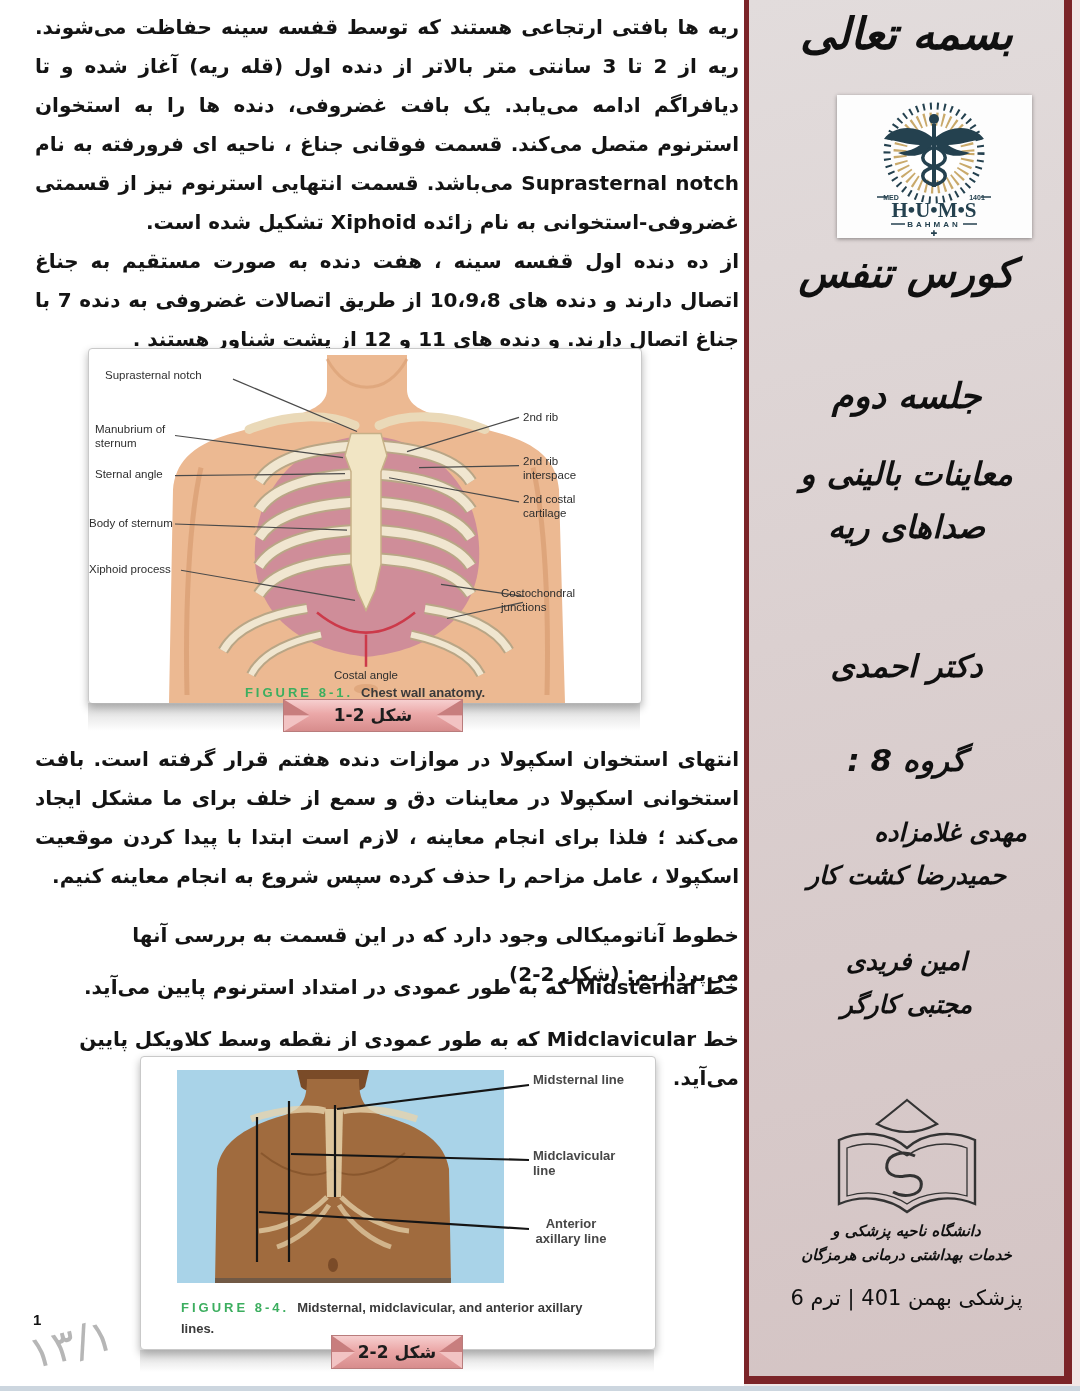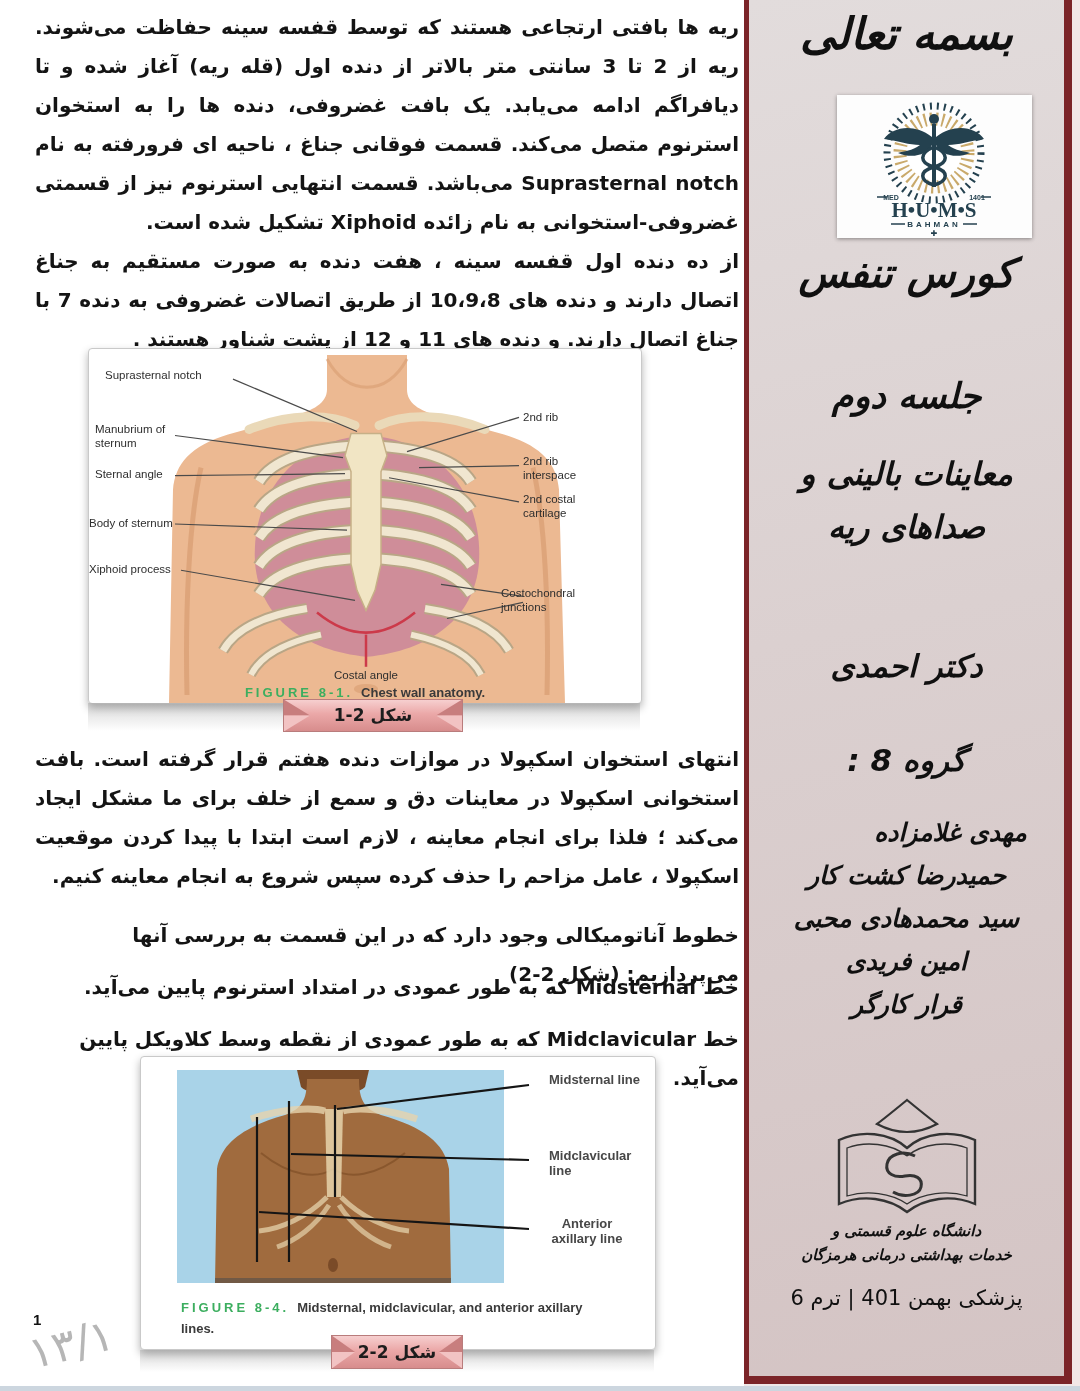--- a/index.html
+++ b/index.html
@@ -15,21 +15,21 @@
   .figframe{position:absolute;background:#fff;border:1px solid #c9c9c9;border-radius:4px;
             box-shadow:0 4px 9px rgba(0,0,0,.30);}
   .art{position:absolute;left:0;top:0;width:100%;height:100%;}
   .flabel{position:absolute;font-family:"Liberation Sans",sans-serif;font-size:11.5px;
           line-height:1.18;color:#2e2e2e;}
   .flabel.r{text-align:left;}
   .figcap{position:absolute;font-family:"Liberation Sans",sans-serif;font-size:13px;
           font-weight:bold;color:#3a3a3a;}
   .figgreen{color:#3cae5f;letter-spacing:3px;margin-right:8px;}
   .f2label{position:absolute;font-family:"Liberation Sans",sans-serif;font-size:13px;
-           font-weight:bold;color:#474747;line-height:1.15;margin-left:16px;}
+           font-weight:bold;color:#474747;line-height:1.15;}
   .reflect{position:absolute;background:linear-gradient(180deg,rgba(150,150,150,.38),rgba(255,255,255,0));}
 
   
   .banner{position:absolute;}
   .banner svg{position:absolute;left:0;top:0;width:100%;height:100%;}
   .banner-text{position:relative;display:block;width:100%;text-align:center;direction:rtl;
                font-size:17px;font-weight:bold;color:#1c1c1c;}
 
   
   .sidebar{position:absolute;left:744px;top:0;width:328px;height:1384px;box-sizing:border-box;
@@ -239,33 +239,32 @@
 
     <div class="sb-item callig" style="top:250px;font-size:40px;">کورس تنفس</div>
     <div class="sb-item callig" style="top:376px;font-size:35px;">جلسه دوم</div>
     <div class="sb-item callig" style="top:455px;font-size:32px;">معاینات بالینی و</div>
     <div class="sb-item callig" style="top:508px;font-size:32px;">صداهای ریه</div>
     <div class="sb-item callig" style="top:648px;font-size:31px;">دکتر احمدی</div>
     <div class="sb-item callig" style="top:742px;font-size:31px;">گروه 8 :</div>
 
     <div class="sb-item callig" style="top:818px;font-size:25px;padding-left:44px;">مهدی غلامزاده</div>
     <div class="sb-item callig" style="top:861px;font-size:25px;">حمیدرضا کشت کار</div>
-    <div class="sb-item callig" style="top:904px;font-size:25px;">سید محمدهادی محبی</div>
     <div class="sb-item callig" style="top:947px;font-size:25px;">امین فریدی</div>
-    <div class="sb-item callig" style="top:990px;font-size:25px;">قرار کارگر</div>
+    <div class="sb-item callig" style="top:990px;font-size:25px;">مجتبی کارگر</div>
 
     <div style="position:absolute;left:68px;top:1096px;width:180px;height:124px;">
       <svg viewBox="0 0 180 124" style="width:100%;height:100%;">
         <path d="M90,4 Q68,22 60,28 Q90,44 120,28 Q112,22 90,4 Z" fill="none" stroke="#333" stroke-width="2.2"></path>
         <path d="M90,52 C72,36 44,34 22,44 L22,108 C46,98 72,102 90,116 C108,102 134,98 158,108 L158,44 C136,34 108,36 90,52 Z" fill="none" stroke="#333" stroke-width="2.4"></path>
         <path d="M90,60 C74,47 48,45 30,52 L30,100 C50,94 74,97 90,108 C106,97 130,94 150,100 L150,52 C132,45 106,47 90,60" fill="none" stroke="#333" stroke-width="1.3"></path>
         <path d="M98,60 C86,54 72,58 70,68 C68,78 78,82 88,80 C98,78 106,82 104,91 C102,100 86,102 76,96" fill="none" stroke="#333" stroke-width="3"></path>
       </svg>
     </div>
-    <div class="sb-item uni-text" style="top:1222px;">دانشگاه علوم قسمتی و</div>
+    <div class="sb-item uni-text" style="top:1222px;">دانشگاه ناحیه پزشکی و</div>
     <div class="sb-item uni-text" style="top:1246px;">خدمات بهداشتی درمانی هرمزگان</div>
     <div class="sb-item" style="top:1286px;font-size:21px;">پزشکی بهمن 401 | ترم 6</div>
   </div>
 
   <div class="right-strip"></div>
   <div class="under-sidebar"></div>
   <div class="bottom-strip"></div>
 </div>
 
 </body></html>

